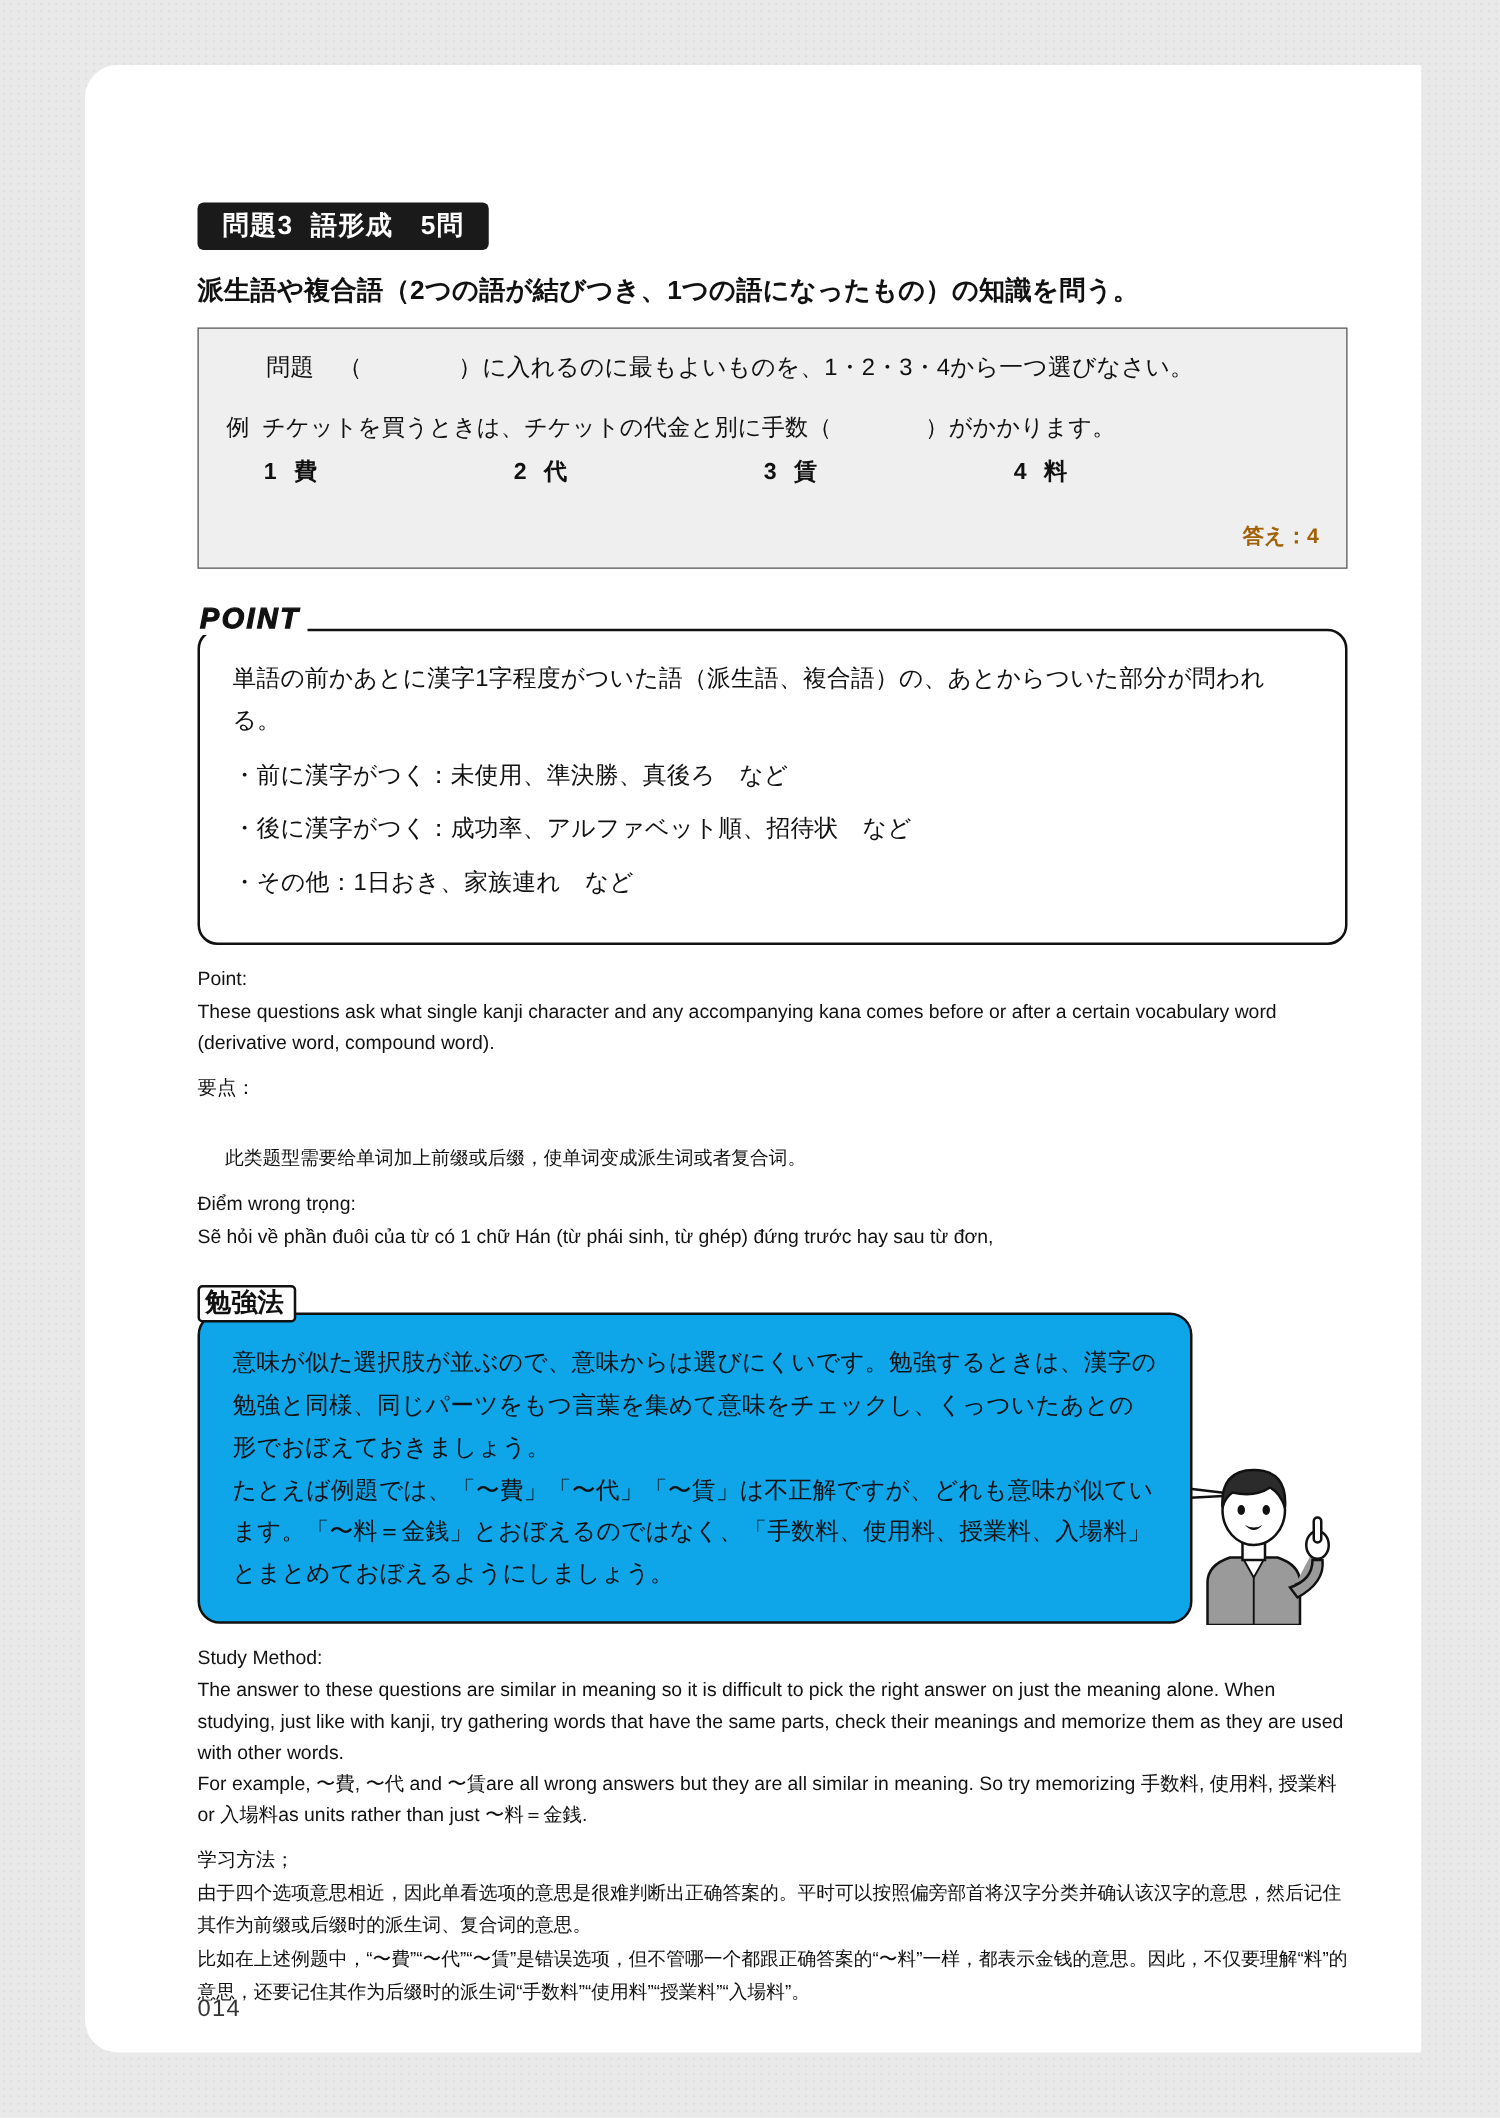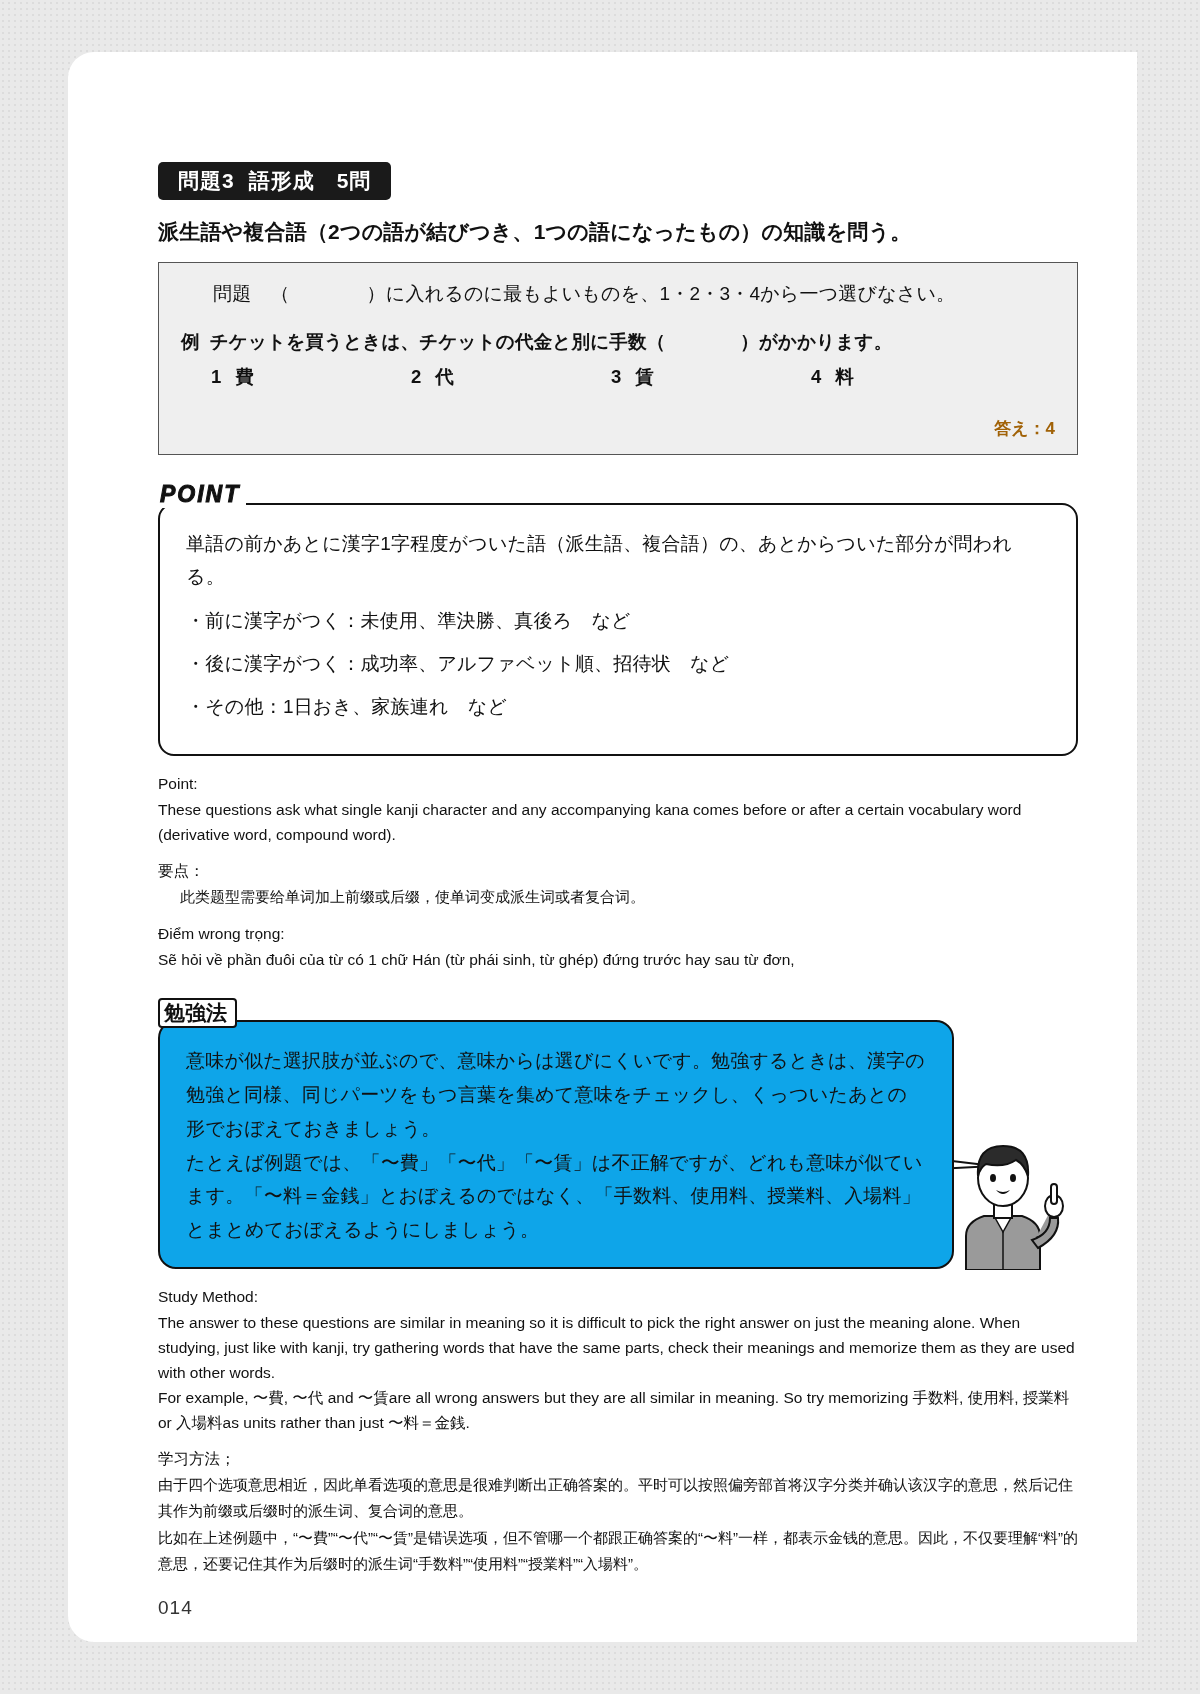--- a/index.html
+++ b/index.html
@@ -73,21 +73,21 @@
     font-size: 19px;
     font-weight: normal;
     color: #111;
     letter-spacing: 0.2px;
     margin-left: 32px;
   }
   .ex-q {
     margin-top: 22px;
     font-size: 18.5px;
     color: #111;
-    font-weight: bold;
+    font-weight: normal;
     letter-spacing: 0.2px;
   }
   .ex-q .lead { margin-right: 10px; }
   .choices {
     margin-top: 10px;
     display: flex;
     font-size: 18.5px;
     font-weight: bold;
     color: #111;
     padding-left: 30px;
@@ -163,21 +163,21 @@
     line-height: 1.6;
   }
   .trans .t-body {
     font-size: 15.5px;
     line-height: 1.62;
   }
   .trans .t-body.cn {
     font-size: 15px;
     line-height: 1.75;
   }
-  .trans .indent { padding-left: 22px; }
+  .trans .indent { padding-left: 22px; margin-top: 30px; }
   .trans-gap { height: 12px; }
 
   
   .bubble-wrap {
     position: relative;
     margin-top: -8px;
   }
   .bubble {
     border: 2px solid #111;
     border-radius: 18px;

